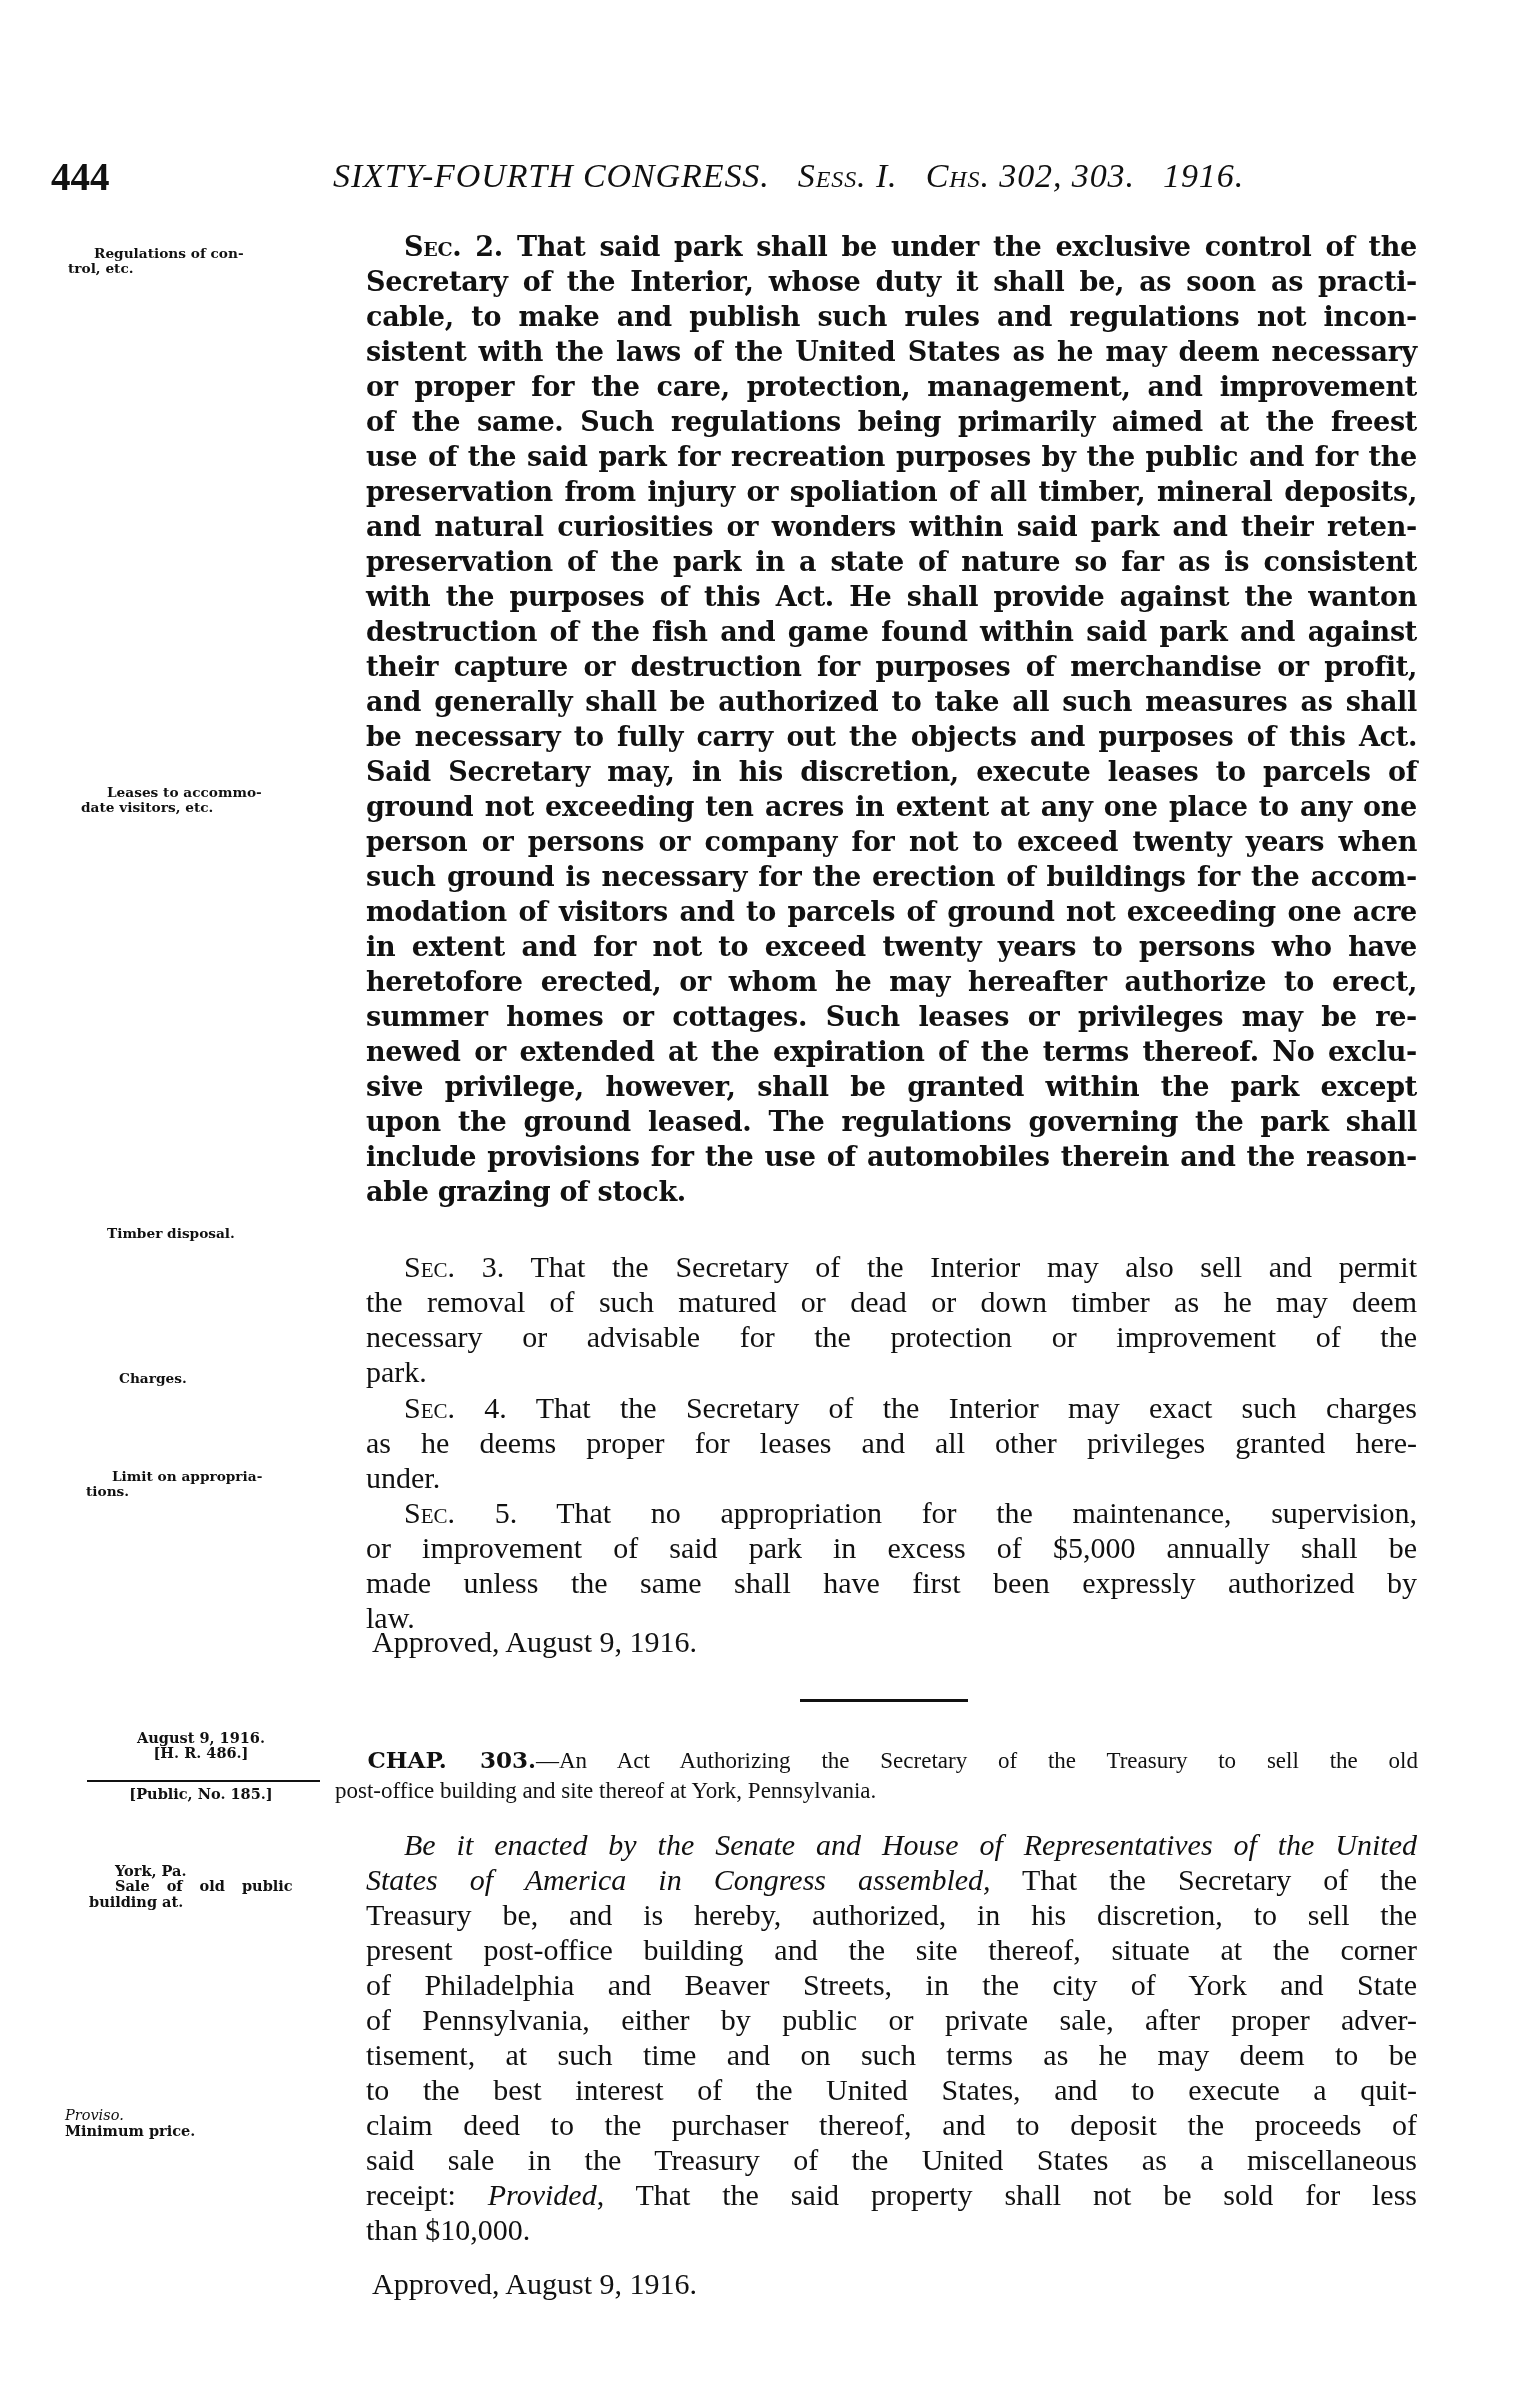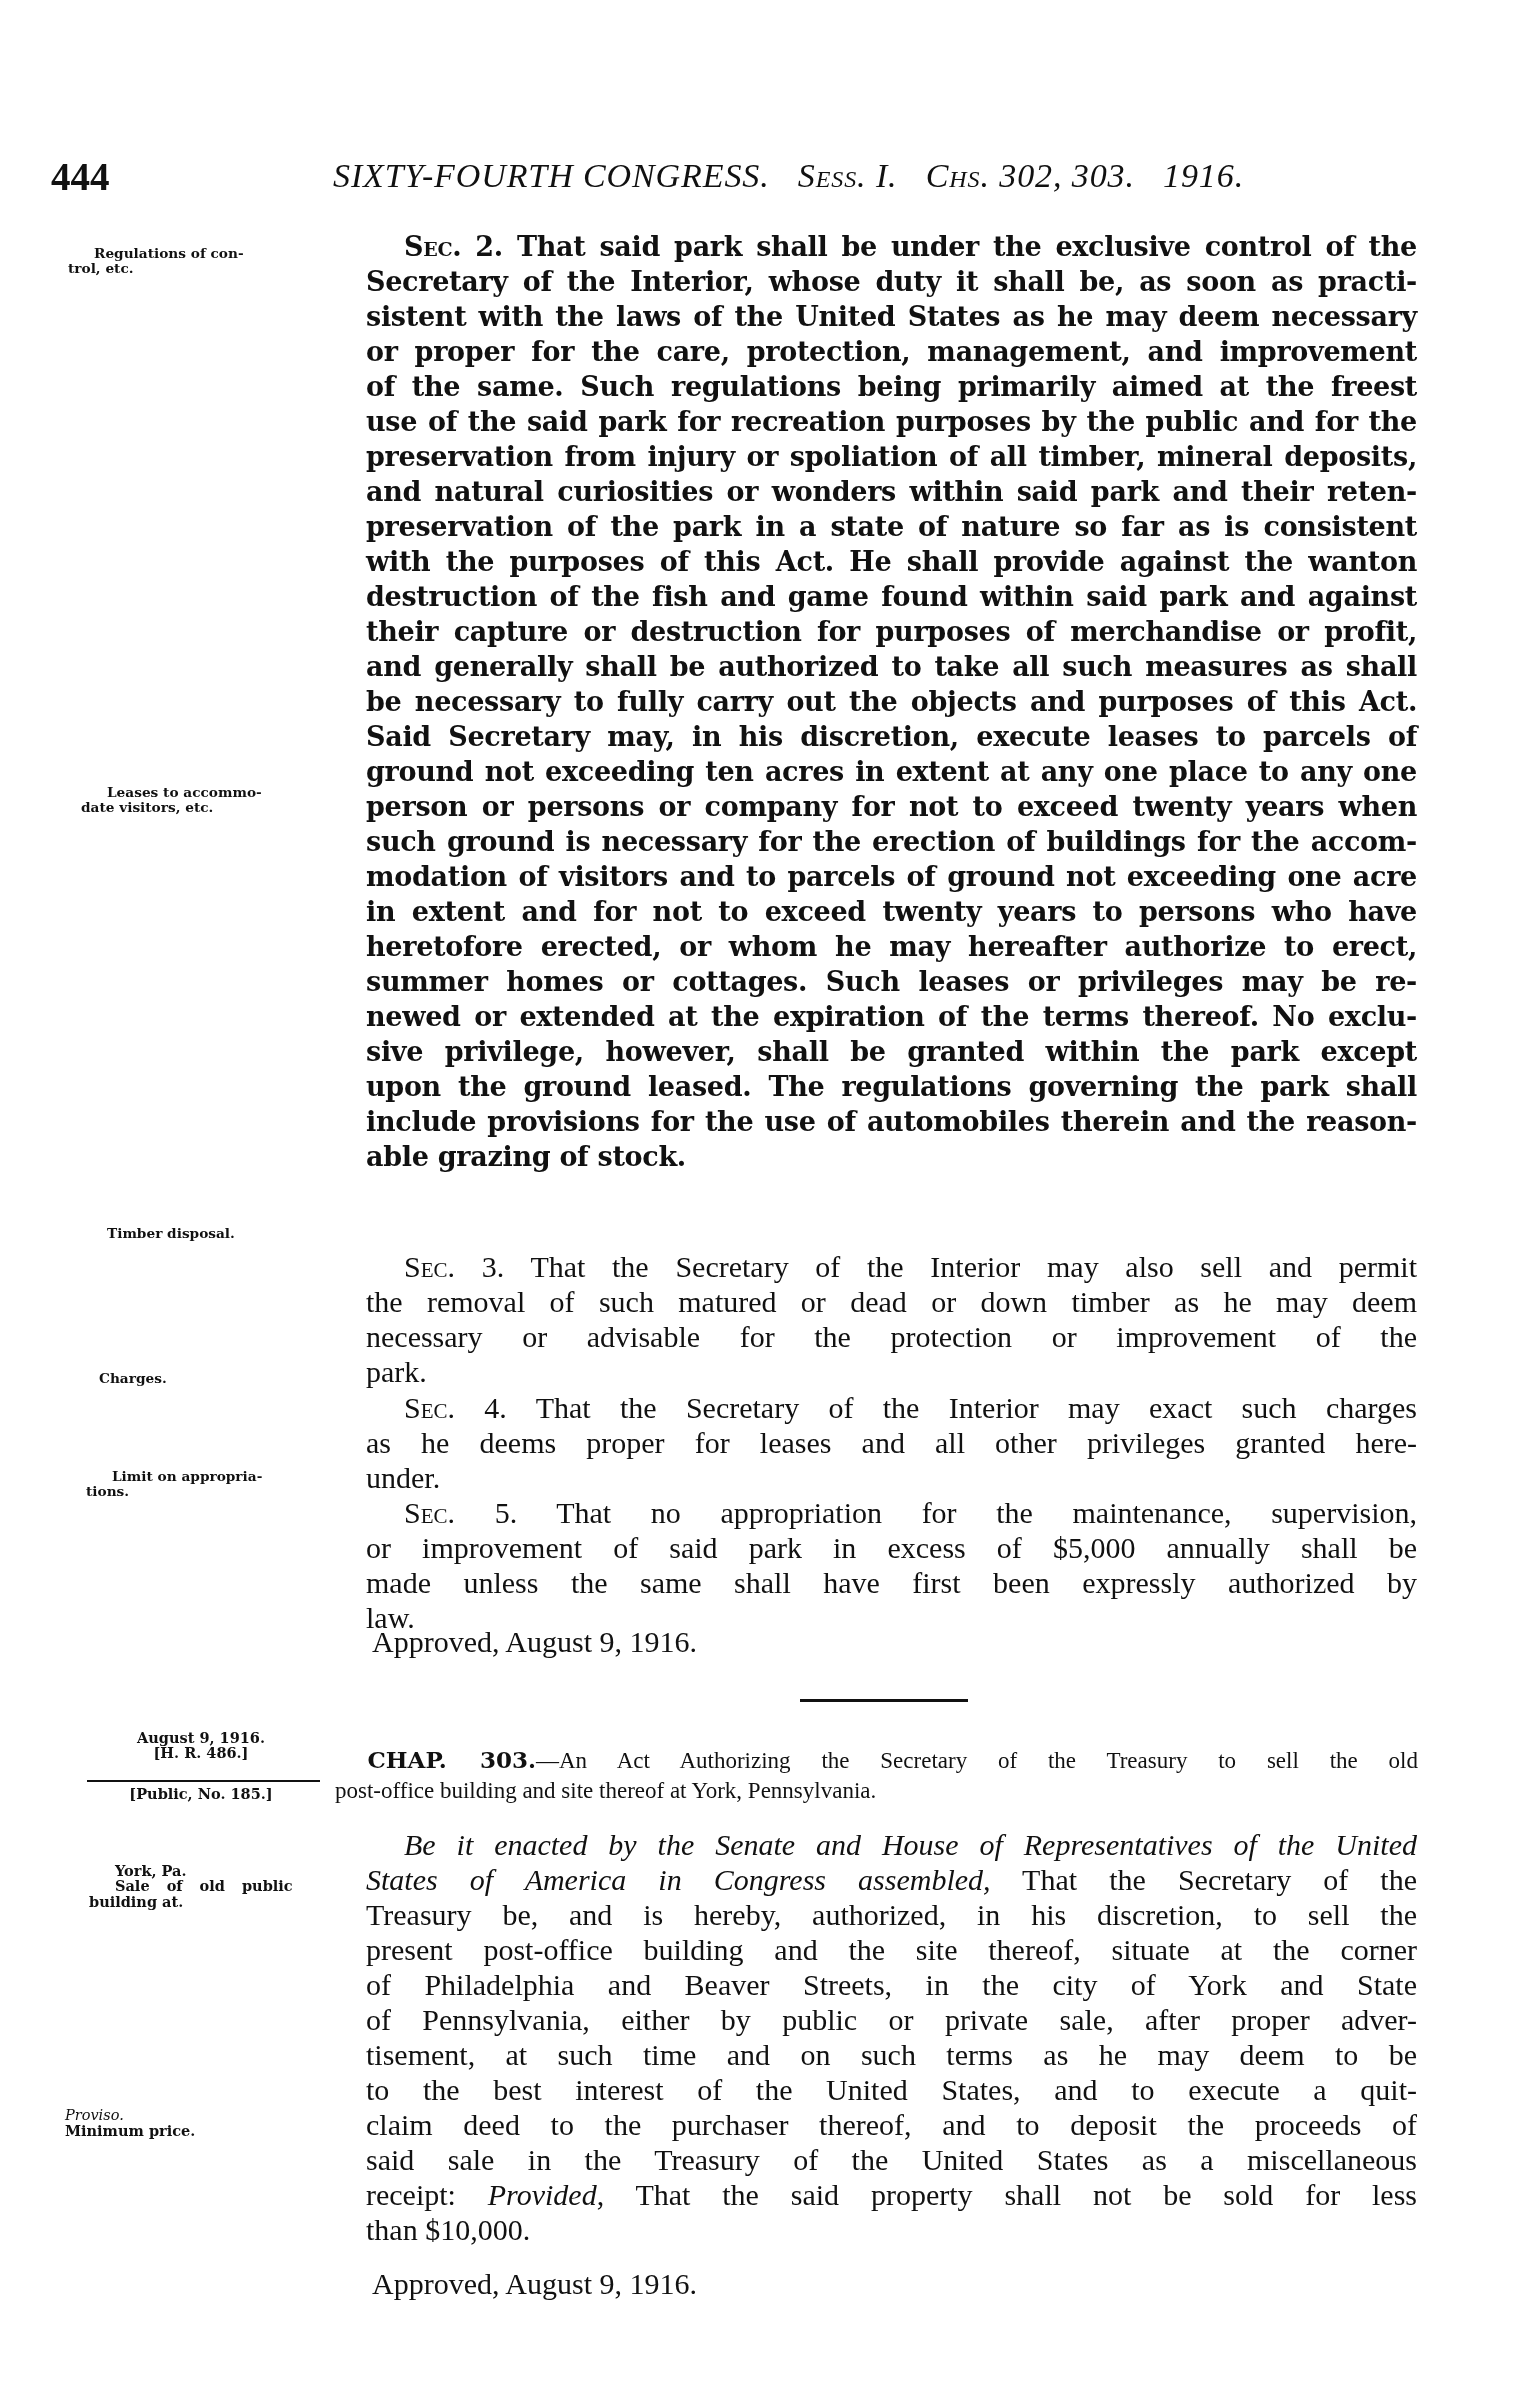--- a/index.html
+++ b/index.html
@@ -57,31 +57,32 @@
     <span class="ind">Regulations of con-</span>
     <span style="display:block">trol, etc.</span>
   </div>
   <div class="margin" style="left:81px; top:785px; width:231px;">
     <span class="ind">Leases to accommo-</span>
     <span style="display:block">date visitors, etc.</span>
   </div>
   <div class="margin" style="left:107px; top:1226px;">
     <span>Timber disposal.</span>
   </div>
-  <div class="margin" style="left:99px; top:1371px;">
+  <div class="margin" style="left:119px; top:1371px;">
     <span>Charges.</span>
   </div>
   <div class="margin" style="left:86px; top:1469px; width:231px;">
     <span class="ind">Limit on appropria-</span>
     <span style="display:block">tions.</span>
   </div>
 
   <div class="body bold-face" style="top:229px;">
     <span class="line indent"><span class="sec">Sec. 2.</span> <span>That said park shall be under the exclusive control of the</span></span>
     <span class="line">Secretary of the Interior, whose duty it shall be, as soon as practi-</span>
+    <span class="line">cable, to make and publish such rules and regulations not incon-</span>
     <span class="line">sistent with the laws of the United States as he may deem necessary</span>
     <span class="line">or proper for the care, protection, management, and improvement</span>
     <span class="line">of the same.  Such regulations being primarily aimed at the freest</span>
     <span class="line">use of the said park for recreation purposes by the public and for the</span>
     <span class="line">preservation from injury or spoliation of all timber, mineral deposits,</span>
     <span class="line">and natural curiosities or wonders within said park and their reten-</span>
     <span class="line">preservation of the park in a state of nature so far as is consistent</span>
     <span class="line">with the purposes of this Act.  He shall provide against the wanton</span>
     <span class="line">destruction of the fish and game found within said park and against</span>
     <span class="line">their capture or destruction for purposes of merchandise or profit,</span>

